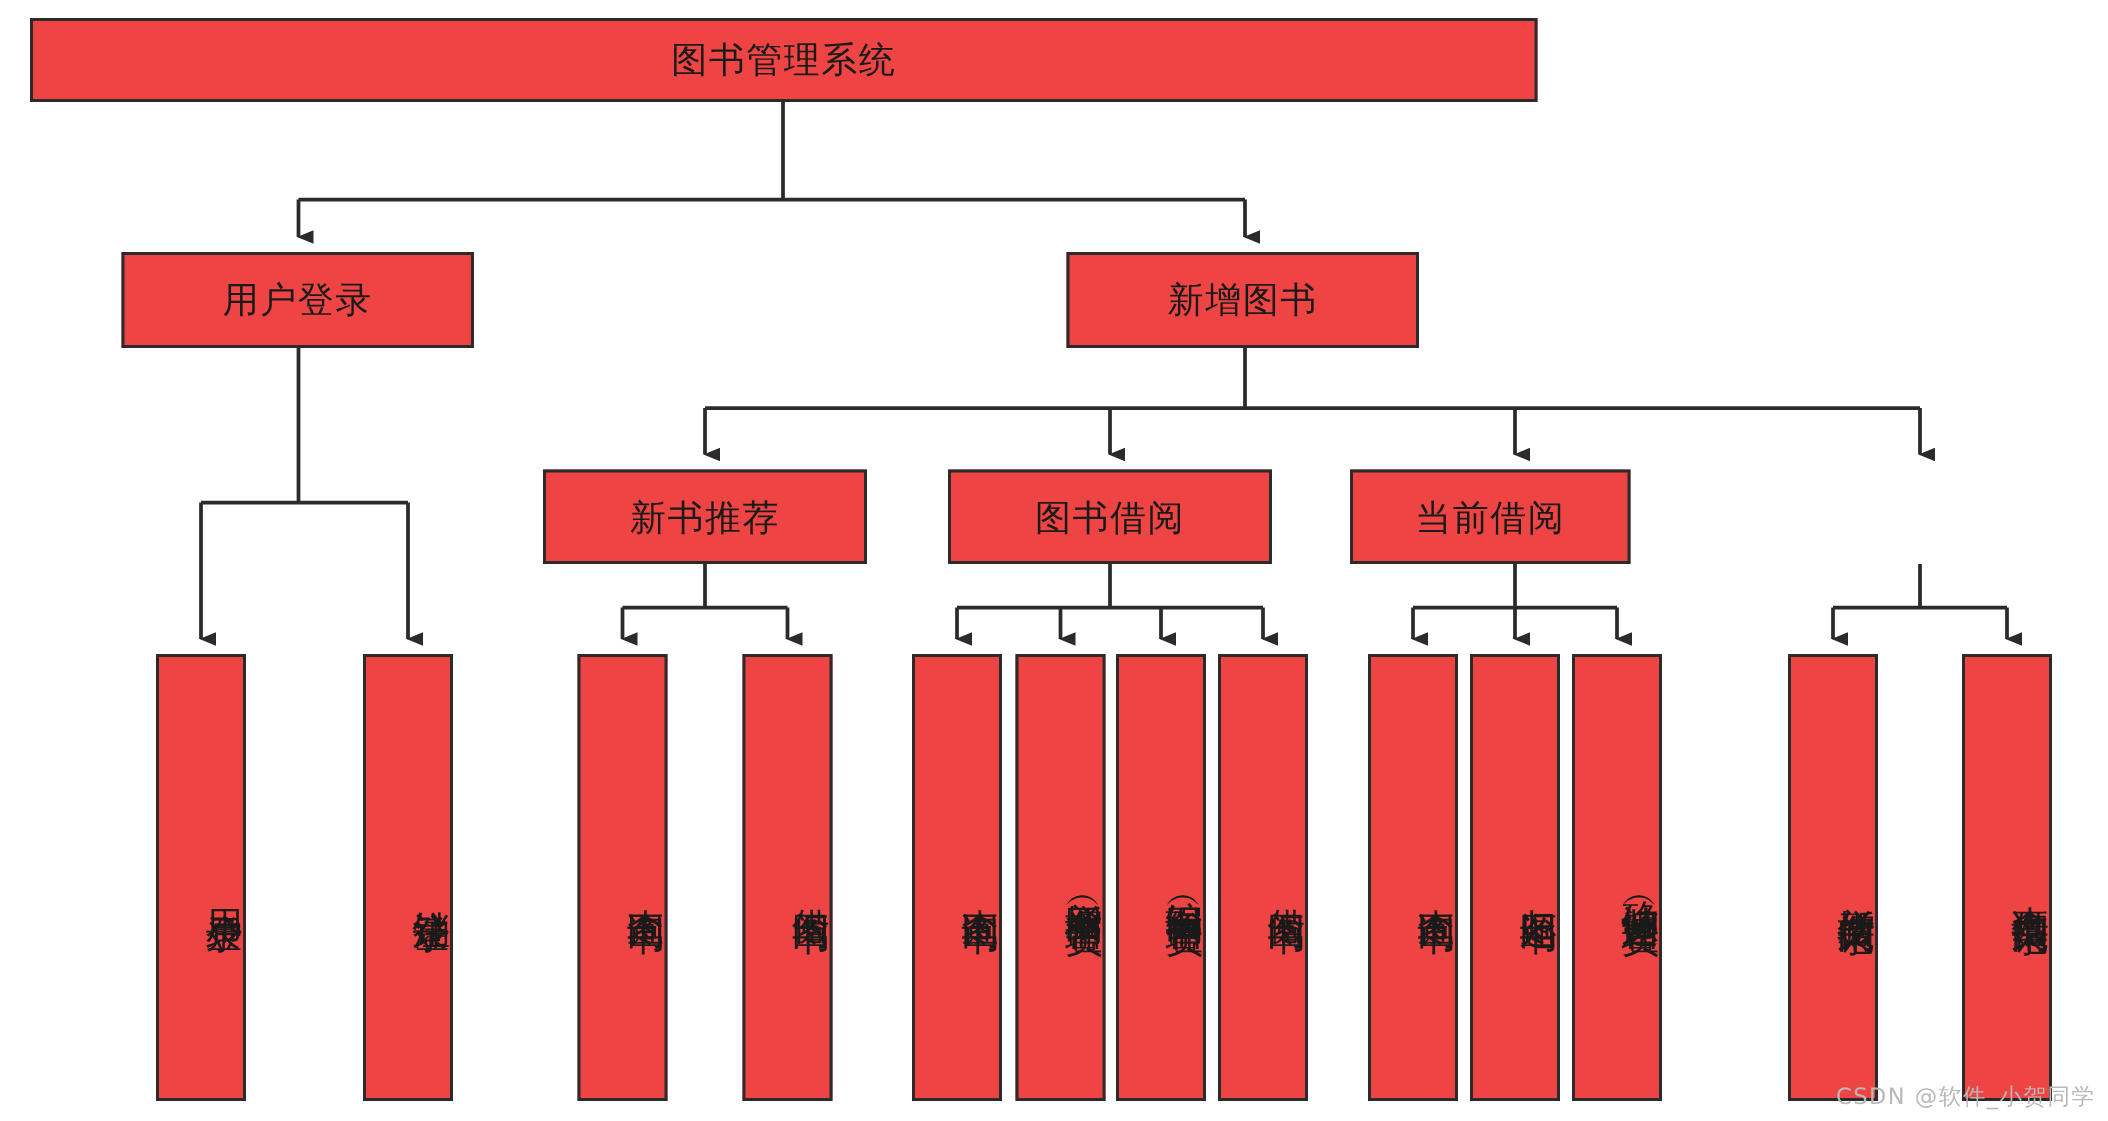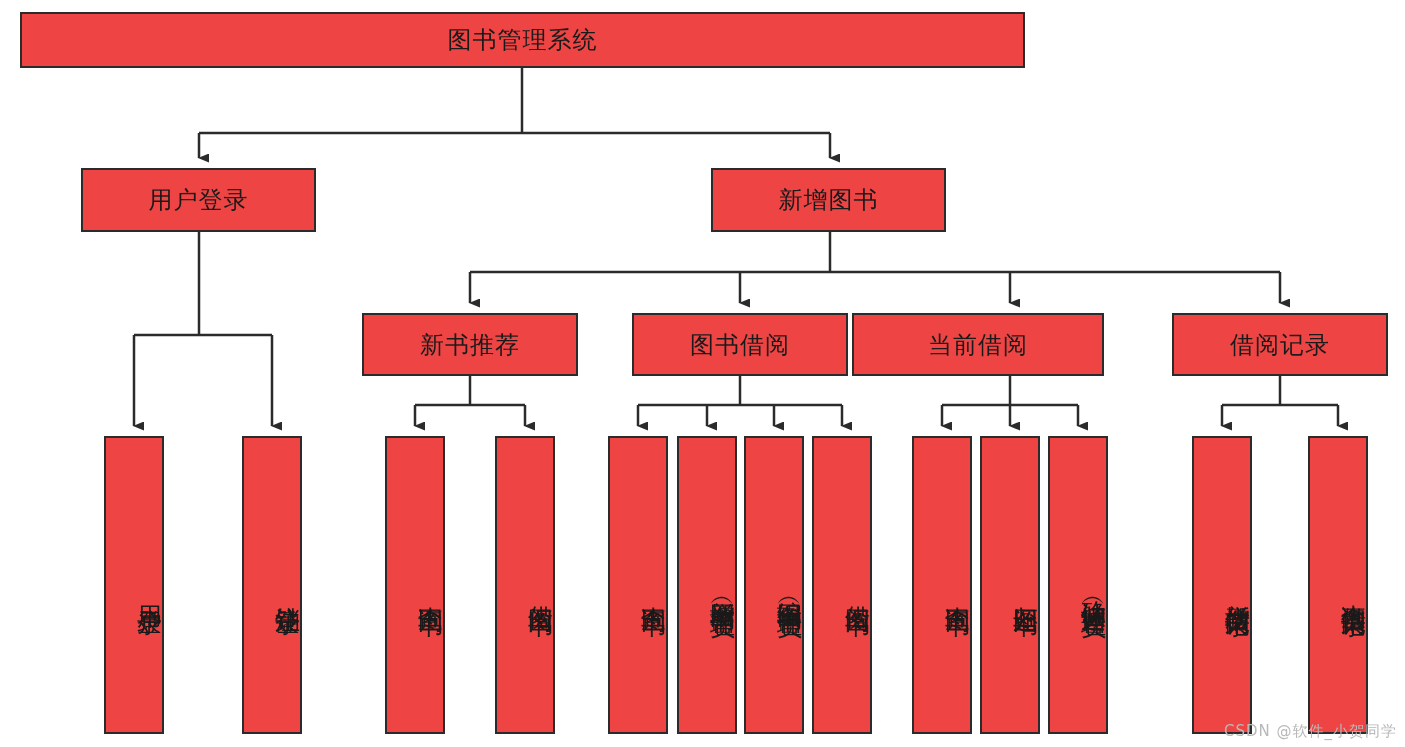--- a/index.html
+++ b/index.html
@@ -115,22 +115,21 @@
     </g>
   </svg>
 
   <div class="node horiz" style="left:20px; top:12px; width:1005px; height:56px;">图书管理系统</div>
 
   <div class="node horiz" style="left:81px; top:168px; width:235px; height:64px;">用户登录</div>
   <div class="node horiz" style="left:711px; top:168px; width:235px; height:64px;">新增图书</div>
 
   <div class="node horiz" style="left:632px; top:313px; width:216px; height:63px;">图书借阅</div>
   <div class="node horiz" style="left:362px; top:313px; width:216px; height:63px;">新书推荐</div>
-  <div class="node horiz" style="left:852px; top:313px; width:252px; height:63px;">当前借阅</div>
-  <div class="node horiz" style="left:1172px; top:313px; width:216px; height:63px;">借阅记录</div>
+  <div class="node horiz" style="left:900px; top:313px; width:187px; height:63px;">当前借阅</div>
 
   <div class="node vert" style="left:104px; top:436px; width:60px; height:298px;">用户登录</div>
   <div class="node vert" style="left:242px; top:436px; width:60px; height:298px;">注销登录</div>
 
   <div class="node vert" style="left:385px; top:436px; width:60px; height:298px;">查询图书</div>
   <div class="node vert" style="left:495px; top:436px; width:60px; height:298px;">借阅图书</div>
 
   <div class="node vert" style="left:608px; top:436px; width:60px; height:298px;">查询图书</div>
   <div class="node vert" style="left:677px; top:436px; width:60px; height:298px;">新增图书（管理员）</div>
   <div class="node vert" style="left:744px; top:436px; width:60px; height:298px;">编辑图书（管理员）</div>

